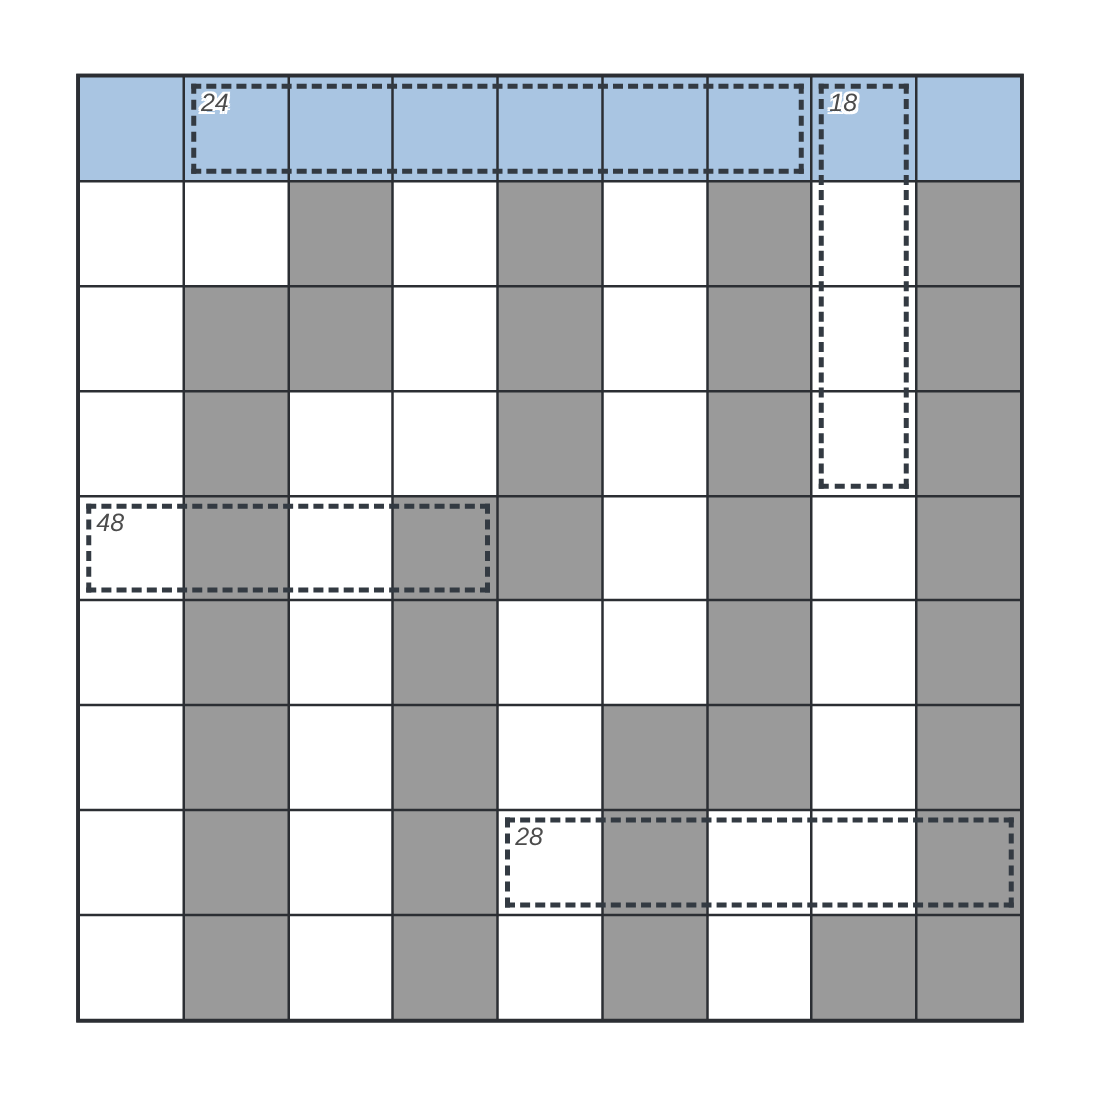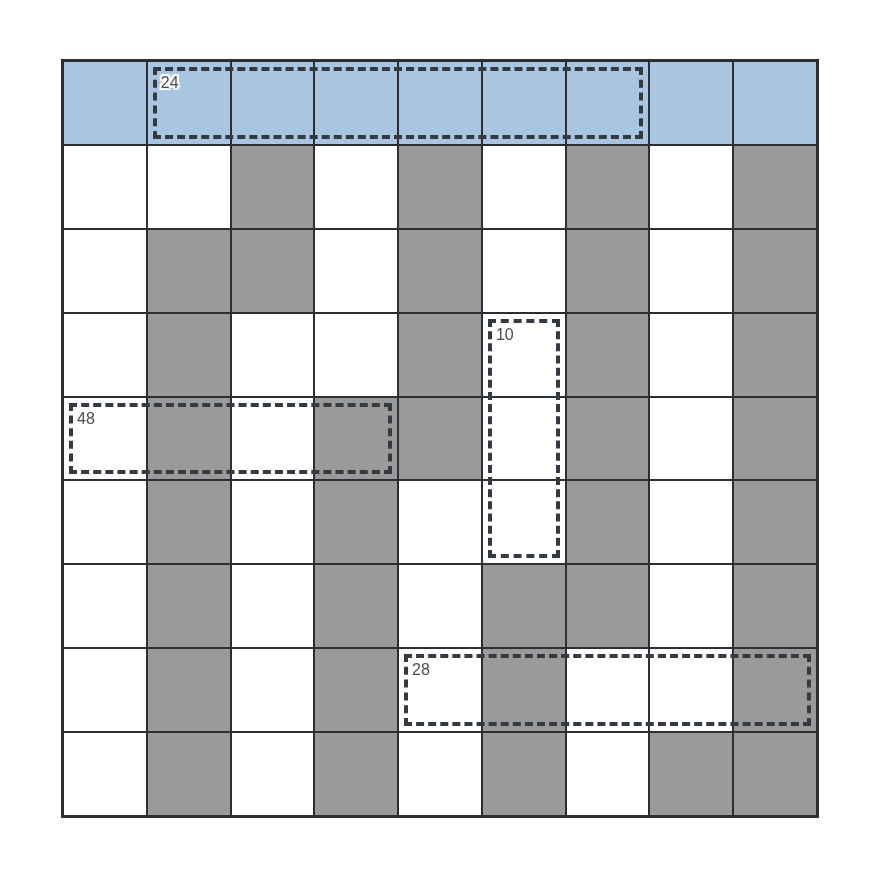--- a/index.html
+++ b/index.html
@@ -38,29 +38,30 @@
     position: relative;
     z-index: 2;
     margin: 5px;
     border: 4px dashed var(--dash, #333a42);
     pointer-events: none;
   }
   .group-label {
     position: absolute;
     top: -1px;
     left: 4px;
-    font-size: 16px;
+    font-size: 20px;
     line-height: 26px;
     font-weight: normal;
     color: var(--label, #4c4c4c);
     text-shadow:
       -2px -2px 0 #fff,  2px -2px 0 #fff,
       -2px  2px 0 #fff,  2px  2px 0 #fff,
       -2px  0   0 #fff,  2px  0   0 #fff,
        0   -2px 0 #fff,  0    2px 0 #fff;
+    font-style: italic;
   }
 </style>
 </head>
 <body>
 
 <div id="stage">
   <div id="puzzle-grid">
       <div class="cell B" style="grid-area: 1 / 1;"></div>
       <div class="cell B" style="grid-area: 1 / 2;"></div>
       <div class="cell B" style="grid-area: 1 / 3;"></div>
@@ -138,22 +139,22 @@
       <div class="cell W" style="grid-area: 9 / 3;"></div>
       <div class="cell G" style="grid-area: 9 / 4;"></div>
       <div class="cell W" style="grid-area: 9 / 5;"></div>
       <div class="cell G" style="grid-area: 9 / 6;"></div>
       <div class="cell W" style="grid-area: 9 / 7;"></div>
       <div class="cell G" style="grid-area: 9 / 8;"></div>
       <div class="cell G" style="grid-area: 9 / 9;"></div>
       <div class="group" style="grid-area: 1 / 2 / span 1 / span 6;">
         <span class="group-label">24</span>
       </div>
-      <div class="group" style="grid-area: 4 / 6 / span 3 / span 1;">
-        <span class="group-label">10</span>
+      <div class="group" style="grid-area: 1 / 8 / span 4 / span 1;">
+        <span class="group-label">18</span>
       </div>
       <div class="group" style="grid-area: 5 / 1 / span 1 / span 4;">
         <span class="group-label">48</span>
       </div>
       <div class="group" style="grid-area: 8 / 5 / span 1 / span 5; text-align: center;">
         <span class="group-label">28</span>
       </div>
     </div>
 </div>
 

